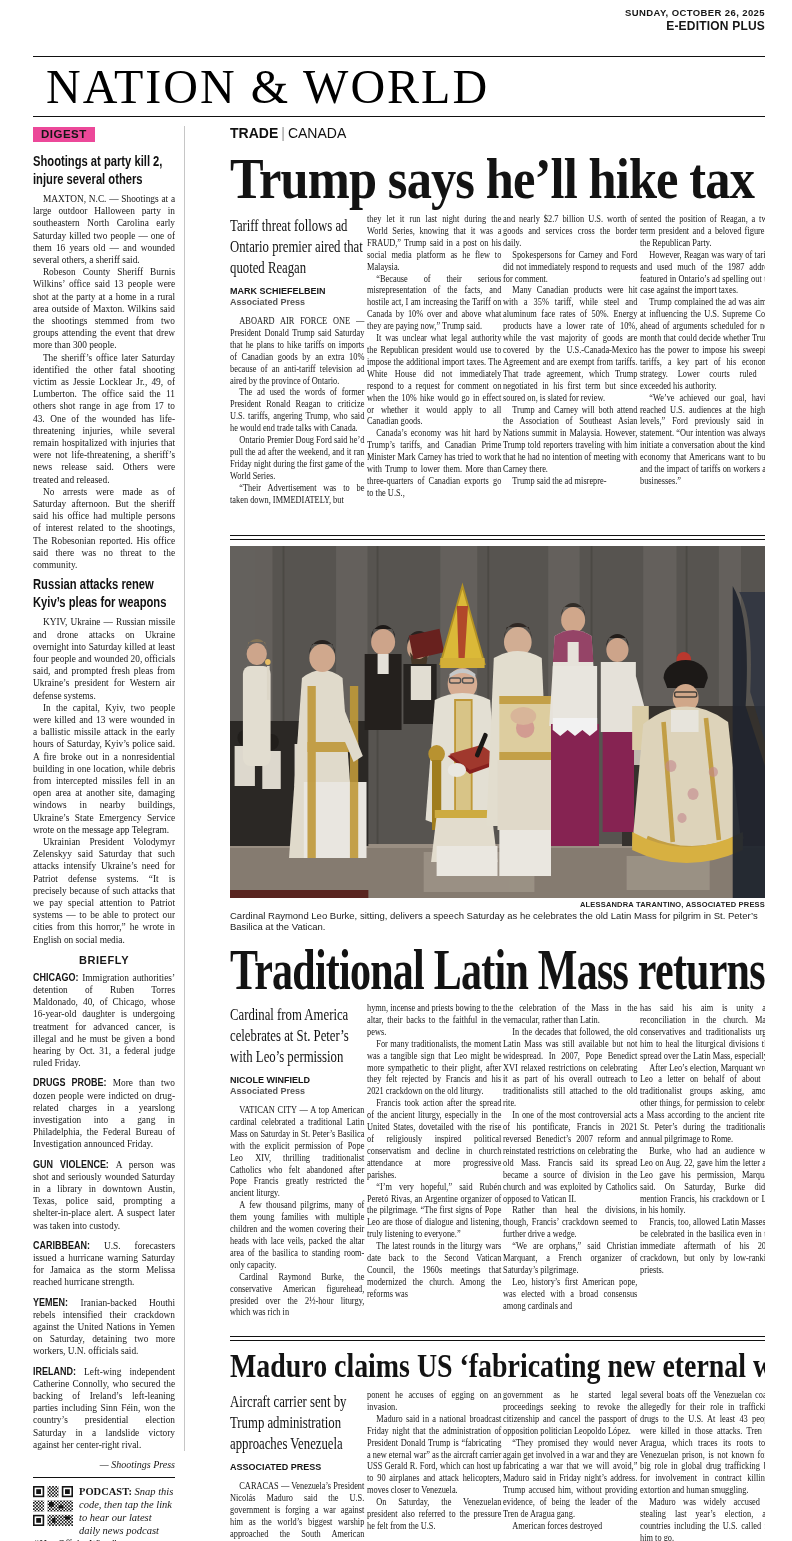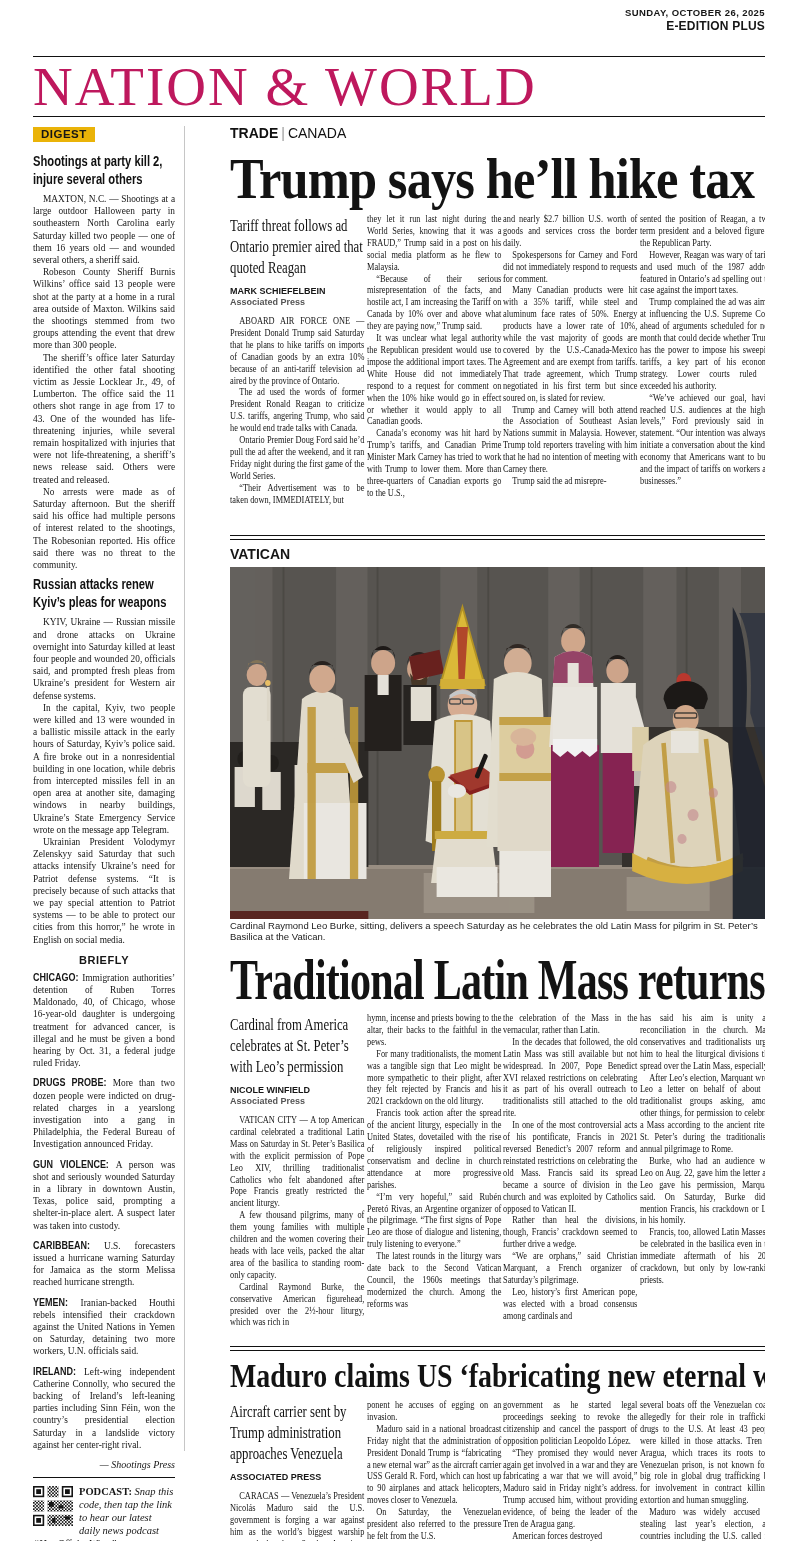--- a/index.html
+++ b/index.html
@@ -5,28 +5,28 @@
   * { margin:0; padding:0; box-sizing:border-box; }
   html,body { width:792px; height:1541px; overflow:hidden; }
   body { background:#fff; color:#161616; font-family:"Liberation Serif", serif; position:relative; }
 
   .topbar { position:absolute; top:7px; right:27px; text-align:right; font-family:"Liberation Sans", sans-serif; }
   .date { font-size:9.5px; font-weight:bold; letter-spacing:.4px; }
   .edition { font-size:12px; font-weight:bold; letter-spacing:.2px; margin-top:1px; }
 
   .masthead { position:absolute; top:56px; left:33px; right:27px; height:61px;
               border-top:1px solid #111; border-bottom:1px solid #111; display:flex; align-items:center; }
-  .masthead h1 { font-weight:normal; font-size:55px; letter-spacing:2px; color:#be185d; }
+  .masthead h1 { font-weight:normal; font-size:48px; letter-spacing:2px; color:#000000;margin-left:13px; }
 
   .content { position:absolute; top:124px; left:33px; right:27px; bottom:0; display:flex; }
 
   
   aside.digest { flex:0 0 142px; overflow:hidden; }
   .vsep { flex:0 0 1px; background:#c6c6c6; margin:2px 9px 90px 9px; }
-  .digest-label { display:inline-block; background:#eab308; color:#151515; font-family:"Liberation Sans", sans-serif;
+  .digest-label { display:inline-block; background:#ec4899; color:#151515; font-family:"Liberation Sans", sans-serif;
                   font-weight:bold; font-size:11.5px; padding:1px 8px 2px; letter-spacing:.5px; margin-bottom:6px; }
   .digest-head { font-family:"Liberation Sans", sans-serif; font-weight:bold; font-size:14px; line-height:17.5px;
                  width:178px; transform:scaleX(.8); transform-origin:0 0; margin:5px 0 5px; color:#111; }
   .digest-copy { width:158px; transform:scaleX(.899); transform-origin:0 0; font-size:10.4px; line-height:12.2px; }
   .digest-copy .para { text-align:justify; text-indent:11px; }
   .briefly-label { font-family:"Liberation Sans", sans-serif; font-weight:bold; font-size:11px; letter-spacing:.6px;
                    text-align:center; margin:8px 0 6px; width:142px; }
   .brief { text-align:justify; margin-bottom:8px; }
   .brief-label { font-family:"Liberation Sans", sans-serif; font-weight:bold; font-size:10px; }
   .ap-credit { text-align:right; font-style:italic; font-size:10px; margin:1px 0 7px; width:142px; }
@@ -205,21 +205,20 @@
                 <p class="para">Trump complained the ad was aimed at influencing the U.S. Supreme Court ahead of arguments scheduled for next month that could decide whether Trump has the power to impose his sweeping tariffs, a key part of his economic strategy. Lower courts ruled he exceeded his authority.</p>
                 <p class="para">“We’ve achieved our goal, having reached U.S. audiences at the highest levels,” Ford previously said in a statement. “Our intention was always to initiate a conversation about the kind of economy that Americans want to build and the impact of tariffs on workers and businesses.”</p>
               </div>
             </div>
         </div>
       </section>
 
       <div class="double-rule"></div>
 
       <section class="vatican">
-        <div class="section-label">VATICAN</div>
 
         <figure class="photo">
           <svg class="photo-svg" viewBox="0 0 580 352" preserveAspectRatio="none">
             <rect width="580" height="352" fill="#5c5955"></rect>
             <g fill="#6e6a65" opacity=".8">
               <rect x="0" width="46" height="352"></rect>
                 <rect x="115" width="34" height="352"></rect>
                 <rect x="228" width="40" height="352"></rect>
               <rect x="345" width="34" height="352"></rect>
                 <rect x="448" width="36" height="352"></rect>
@@ -366,20 +365,21 @@
                   <circle cx="524" cy="226" r="5"></circle>
                 </g>
               <rect x="478" y="164" width="30" height="22" fill="#f4f1e8"></rect>
               <path d="M436,286 q58,30 120,0 l0,18 q-62,26 -120,0z" fill="#e3ba45"></path>
             </g>
             <path d="M545,40 q20,30 14,120 l21,60 v132 h-35z" fill="#232832" opacity=".95"></path>
             <path d="M552,46 q16,26 12,100 l16,50 v-150z" fill="#2e3442" opacity=".8"></path>
             <rect width="580" height="352" fill="#000" opacity="0.05"></rect>
           </svg>
         </figure>
+        <div class="credit">ALESSANDRA TARANTINO, ASSOCIATED PRESS</div>
         <div class="caption">Cardinal Raymond Leo Burke, sitting, delivers a speech Saturday as he celebrates the old Latin Mass for pilgrim in St. Peter’s Basilica at the Vatican.</div>
 
         <h2 class="hl hl-latin">
           <span class="hl-inner scale-latin">Traditional Latin Mass returns</span>
         </h2>
         <div class="story-cols cols-latin">
           <div class="col">
             <h3 class="subhead">Cardinal from America celebrates at St. Peter’s with Leo’s permission</h3>
             <div class="byline">
               <span class="by-name">NICOLE WINFIELD</span>

